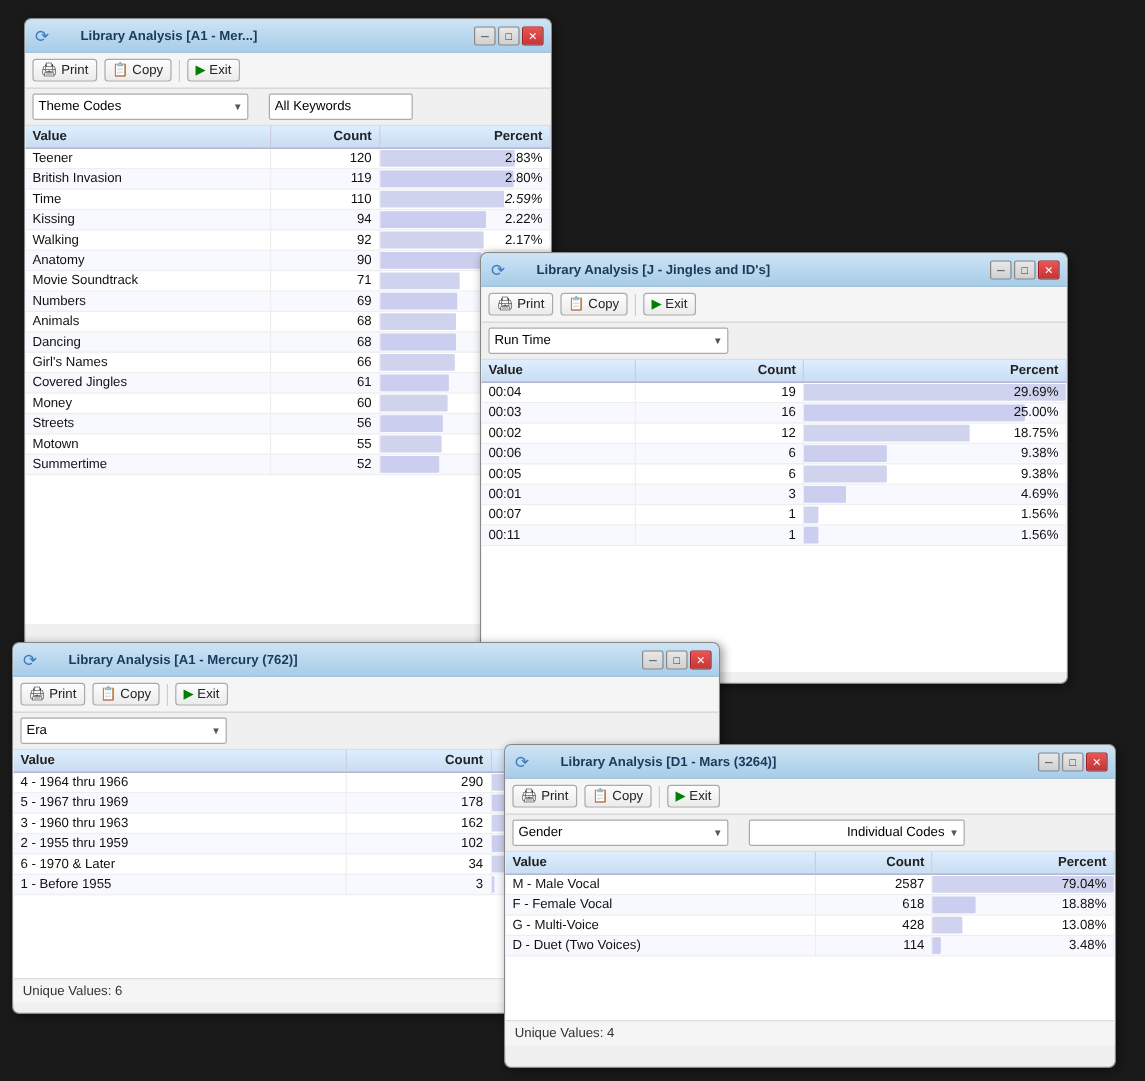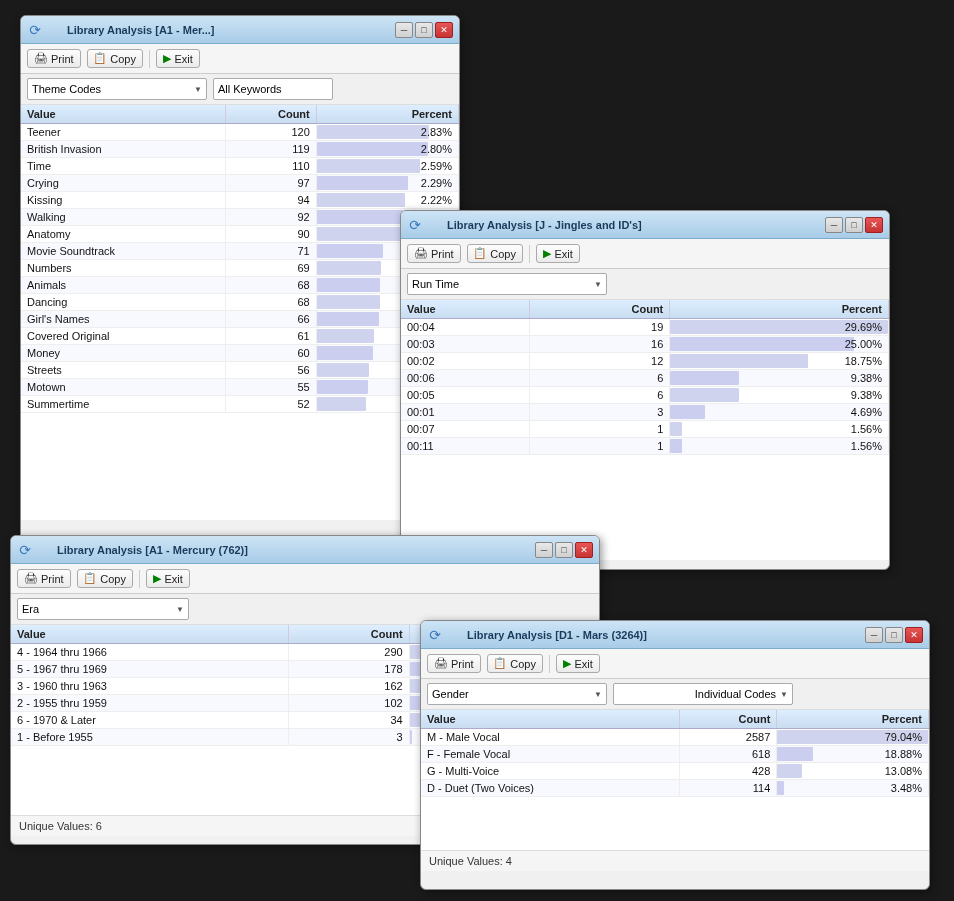--- a/index.html
+++ b/index.html
@@ -104,21 +104,21 @@
     .separator {
       width: 1px;
       height: 18px;
       background: #ccc;
     }
 
     .dropdown-bar {
       padding: 4px 6px;
       display: flex;
       align-items: center;
-      gap: 6px;
+      gap: 17px;
       background: #f0f0f0;
       border-bottom: 1px solid #ddd;
     }
 
     .dropdown {
       height: 22px;
       border: 1px solid #aaa;
       border-radius: 2px;
       background: white;
       font-size: 11px;
@@ -272,34 +272,26 @@
             <td>British Invasion</td>
             <td class="right">119</td>
             <td class="bar-cell" style="position: relative; min-width: 70px;">
               <div class="bar-bg" style="width: 78.6517%; background-color: rgba(100, 110, 200, 0.3);"></div>
               <div class="bar-text">2.80%</div>
             </td>
           </tr>
           <tr>
             <td>Time</td>
             <td class="right">110</td>
-            <td class="bar-cell" style="position: relative; min-width: 70px;">
+            <td class="bar-cell" style="position: relative; min-width: 70px; font-style: italic;">
               <div class="bar-bg" style="width: 72.7528%; background-color: rgba(100, 110, 200, 0.3);"></div>
               <div class="bar-text">2.59%</div>
             </td>
           </tr>
           <tr>
-            <td>Crying</td>
-            <td class="right">97</td>
-            <td class="bar-cell" style="position: relative; min-width: 70px;">
-              <div class="bar-bg" style="width: 64.3258%; background-color: rgba(100, 110, 200, 0.3);"></div>
-              <div class="bar-text">2.29%</div>
-            </td>
-          </tr>
-          <tr>
             <td>Kissing</td>
             <td class="right">94</td>
             <td class="bar-cell" style="position: relative; min-width: 70px;">
               <div class="bar-bg" style="width: 62.3596%; background-color: rgba(100, 110, 200, 0.3);"></div>
               <div class="bar-text">2.22%</div>
             </td>
           </tr>
           <tr>
             <td>Walking</td>
             <td class="right">92</td>
@@ -350,21 +342,21 @@
           </tr>
           <tr>
             <td>Girl's Names</td>
             <td class="right">66</td>
             <td class="bar-cell" style="position: relative; min-width: 70px;">
               <div class="bar-bg" style="width: 43.8202%; background-color: rgba(100, 110, 200, 0.3);"></div>
               <div class="bar-text">1.56%</div>
             </td>
           </tr>
           <tr>
-            <td>Covered Original</td>
+            <td>Covered Jingles</td>
             <td class="right">61</td>
             <td class="bar-cell" style="position: relative; min-width: 70px;">
               <div class="bar-bg" style="width: 40.4494%; background-color: rgba(100, 110, 200, 0.3);"></div>
               <div class="bar-text">1.44%</div>
             </td>
           </tr>
           <tr>
             <td>Money</td>
             <td class="right">60</td>
             <td class="bar-cell" style="position: relative; min-width: 70px;">

